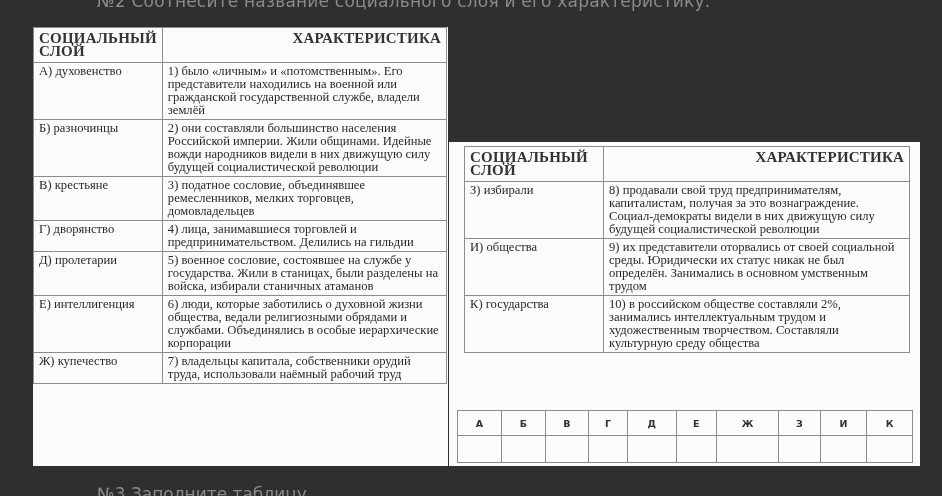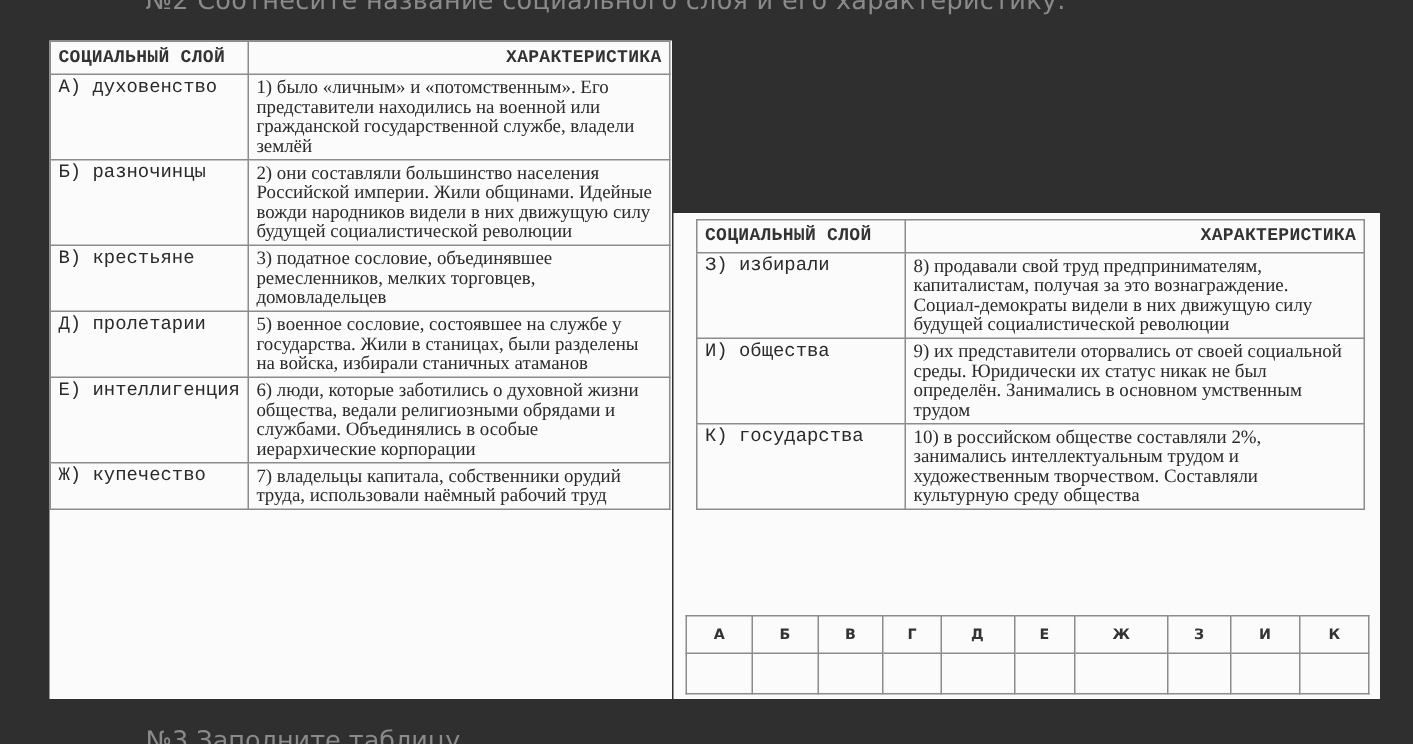--- a/index.html
+++ b/index.html
@@ -27,30 +27,30 @@
     table.grid {
       border-collapse: collapse; position: absolute;
       color: #2a2a2a; font-family: "Liberation Serif", serif;
       font-size: 12.6px; line-height: 13px;
     }
     table.grid td, table.grid th {
       border: 1px solid #8c8c8c; vertical-align: top;
       padding: 2px 5px 2px 5px; text-align: left;
     }
     table.grid th {
-      font-family: Liberation Mono, monospace; font-size: 12px;
+      font-family: Liberation Serif, serif; font-size: 15px;
       font-weight: bold; padding: 4px 5px; letter-spacing: 0.2px;
       color: #333;
     }
     table.grid th.char { text-align: right; }
     #table-left { left: 0px; top: 0px; width: 414px; }
     #table-left col.c1 { width: 124px; }
     #table-right { left: 15px; top: 4px; width: 446px; }
     #table-right col.c1 { width: 139px; }
-    .layer { white-space: nowrap; font-family: Liberation Mono, monospace; }
+    .layer { white-space: nowrap; }
 
     table.answers {
       border-collapse: collapse; position: absolute;
       left: 8px; top: 268px; width: 456px;
       font-family: "DejaVu Sans", sans-serif; color: #333;
     }
     table.answers td {
       border: 1px solid #8c8c8c; height: 22px; text-align: center;
       font-size: 9.5px; font-weight: bold;
     }
@@ -77,20 +77,24 @@
       <td class="layer">А) духовенство</td>
       <td>1) было «личным» и «потомственным». Его представители находились на военной или гражданской государственной службе, владели землёй</td>
     </tr>
     <tr>
       <td class="layer">Б) разночинцы</td>
       <td>2) они составляли большинство населения Российской империи. Жили общинами. Идейные вожди народников видели в них движущую силу будущей социалистической революции</td>
     </tr>
     <tr>
       <td class="layer">В) крестьяне</td>
       <td>3) податное сословие, объединявшее ремесленников, мелких торговцев, домовладельцев</td>
+    </tr>
+    <tr>
+      <td class="layer">Г) дворянство</td>
+      <td>4) лица, занимавшиеся торговлей и предпринимательством. Делились на гильдии</td>
     </tr>
     <tr>
       <td class="layer">Д) пролетарии</td>
       <td>5) военное сословие, состоявшее на службе у государства. Жили в станицах, были разделены на войска, избирали станичных атаманов</td>
     </tr>
     <tr>
       <td class="layer">Е) интеллигенция</td>
       <td>6) люди, которые заботились о духовной жизни общества, ведали религиозными обрядами и службами. Объединялись в особые иерархические корпорации</td>
     </tr>
     <tr>

